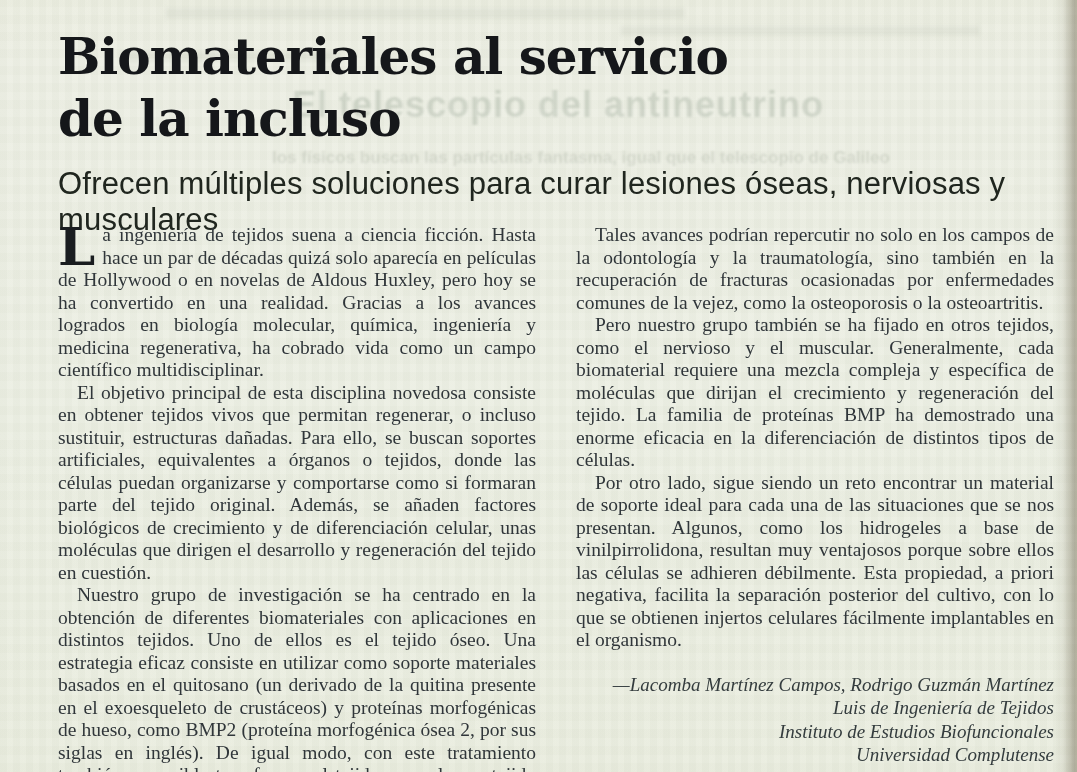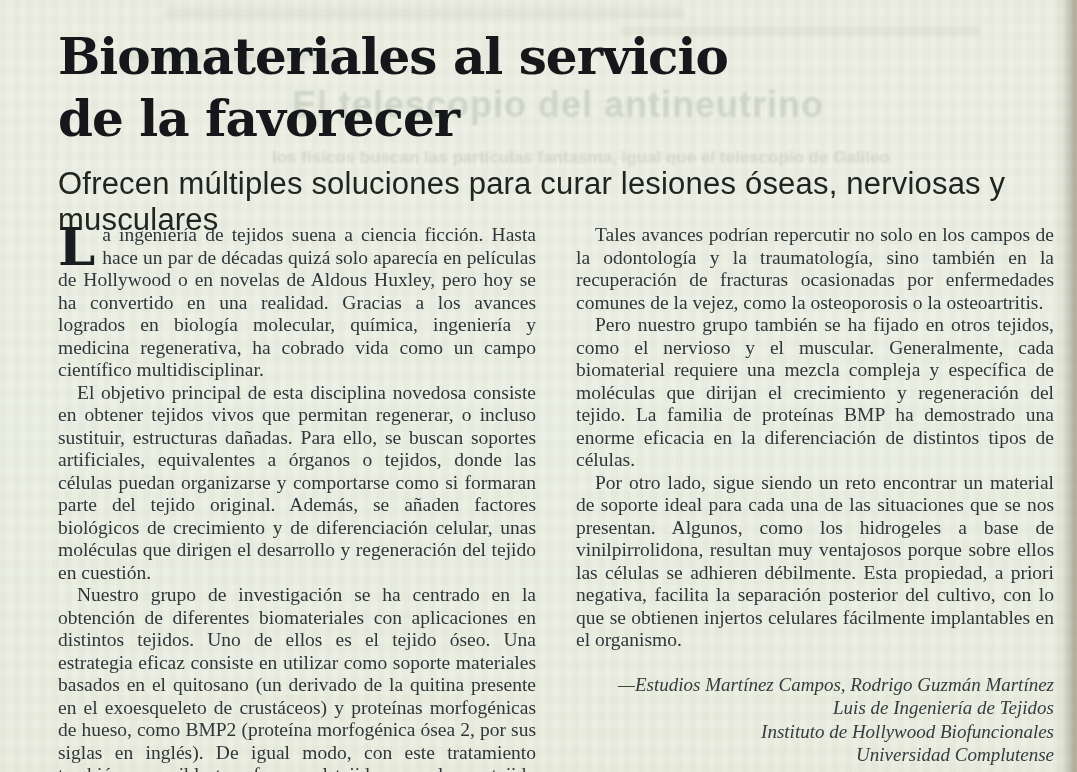--- a/index.html
+++ b/index.html
@@ -140,41 +140,41 @@
 
 <div class="page">
 
   <div class="bleed-smudge smudge-a"></div>
   <div class="bleed-smudge smudge-b"></div>
   <div class="bleed-smudge smudge-c"></div>
   <div class="bleed bleed-headline">El telescopio del antineutrino</div>
   <div class="bleed bleed-line">los físicos buscan las partículas fantasma, igual que el telescopio de Galileo</div>
 
   <div class="header">
-    <h1 class="title"><span>Biomateriales al servicio</span><br><span>de la favorecer</span></h1>
+    <h1 class="title"><span>Biomateriales al servicio</span><br><span>de la incluso</span></h1>
     <p class="subtitle">Ofrecen múltiples soluciones para curar lesiones óseas, nerviosas y musculares</p>
   </div>
 
   <div class="columns">
 
     <div class="col">
       <p class="para"><span class="dropcap">L</span><span>a ingeniería de tejidos suena a ciencia ficción. Hasta hace un par de décadas quizá solo aparecía en películas de Hollywood o en novelas de Aldous Huxley, pero hoy se ha convertido en una realidad. Gracias a los avances logrados en biología molecular, química, ingeniería y medicina regenerativa, ha cobrado vida como un campo científico multidisciplinar.</span></p>
       <p class="para indent">El objetivo principal de esta disciplina novedosa consiste en obtener tejidos vivos que permitan regenerar, o incluso sustituir, estructuras dañadas. Para ello, se buscan soportes artificiales, equivalentes a órganos o tejidos, donde las células puedan organizarse y comportarse como si formaran parte del tejido original. Además, se añaden factores biológicos de crecimiento y de diferenciación celular, unas moléculas que dirigen el desarrollo y regeneración del tejido en cuestión.</p>
       <p class="para indent">Nuestro grupo de investigación se ha centrado en la obtención de diferentes biomateriales con aplicaciones en distintos tejidos. Uno de ellos es el tejido óseo. Una estrategia eficaz consiste en utilizar como soporte materiales basados en el quitosano (un derivado de la quitina presente en el exoesqueleto de crustáceos) y proteínas morfogénicas de hueso, como BMP2 (proteína morfogénica ósea 2, por sus siglas en inglés). De igual modo, con este tratamiento también es posible transformar el tejido muscular en tejido óseo de una manera controlada y favorecer así la curación de la lesión.</p>
     </div>
 
     <div class="col">
       <p class="para indent">Tales avances podrían repercutir no solo en los campos de la odontología y la traumatología, sino también en la recuperación de fracturas ocasionadas por enfermedades comunes de la vejez, como la osteoporosis o la osteoartritis.</p>
       <p class="para indent">Pero nuestro grupo también se ha fijado en otros tejidos, como el nervioso y el muscular. Generalmente, cada biomaterial requiere una mezcla compleja y específica de moléculas que dirijan el crecimiento y regeneración del tejido. La familia de proteínas BMP ha demostrado una enorme eficacia en la diferenciación de distintos tipos de células.</p>
       <p class="para indent">Por otro lado, sigue siendo un reto encontrar un material de soporte ideal para cada una de las situaciones que se nos presentan. Algunos, como los hidrogeles a base de vinilpirrolidona, resultan muy ventajosos porque sobre ellos las células se adhieren débilmente. Esta propiedad, a priori negativa, facilita la separación posterior del cultivo, con lo que se obtienen injertos celulares fácilmente implantables en el organismo.</p>
 
       <div class="byline">
-        <p>—Estudios Martínez Campos, Rodrigo Guzmán Martínez</p>
+        <p>—Lacomba Martínez Campos, Rodrigo Guzmán Martínez</p>
         <p>Luis de Ingeniería de Tejidos</p>
-        <p>Instituto de Hollywood Biofuncionales</p>
+        <p>Instituto de Estudios Biofuncionales</p>
         <p>Universidad Complutense</p>
 
       </div>
     </div>
 
   </div>
 
   <div class="page-edge"></div>
 </div>
 

